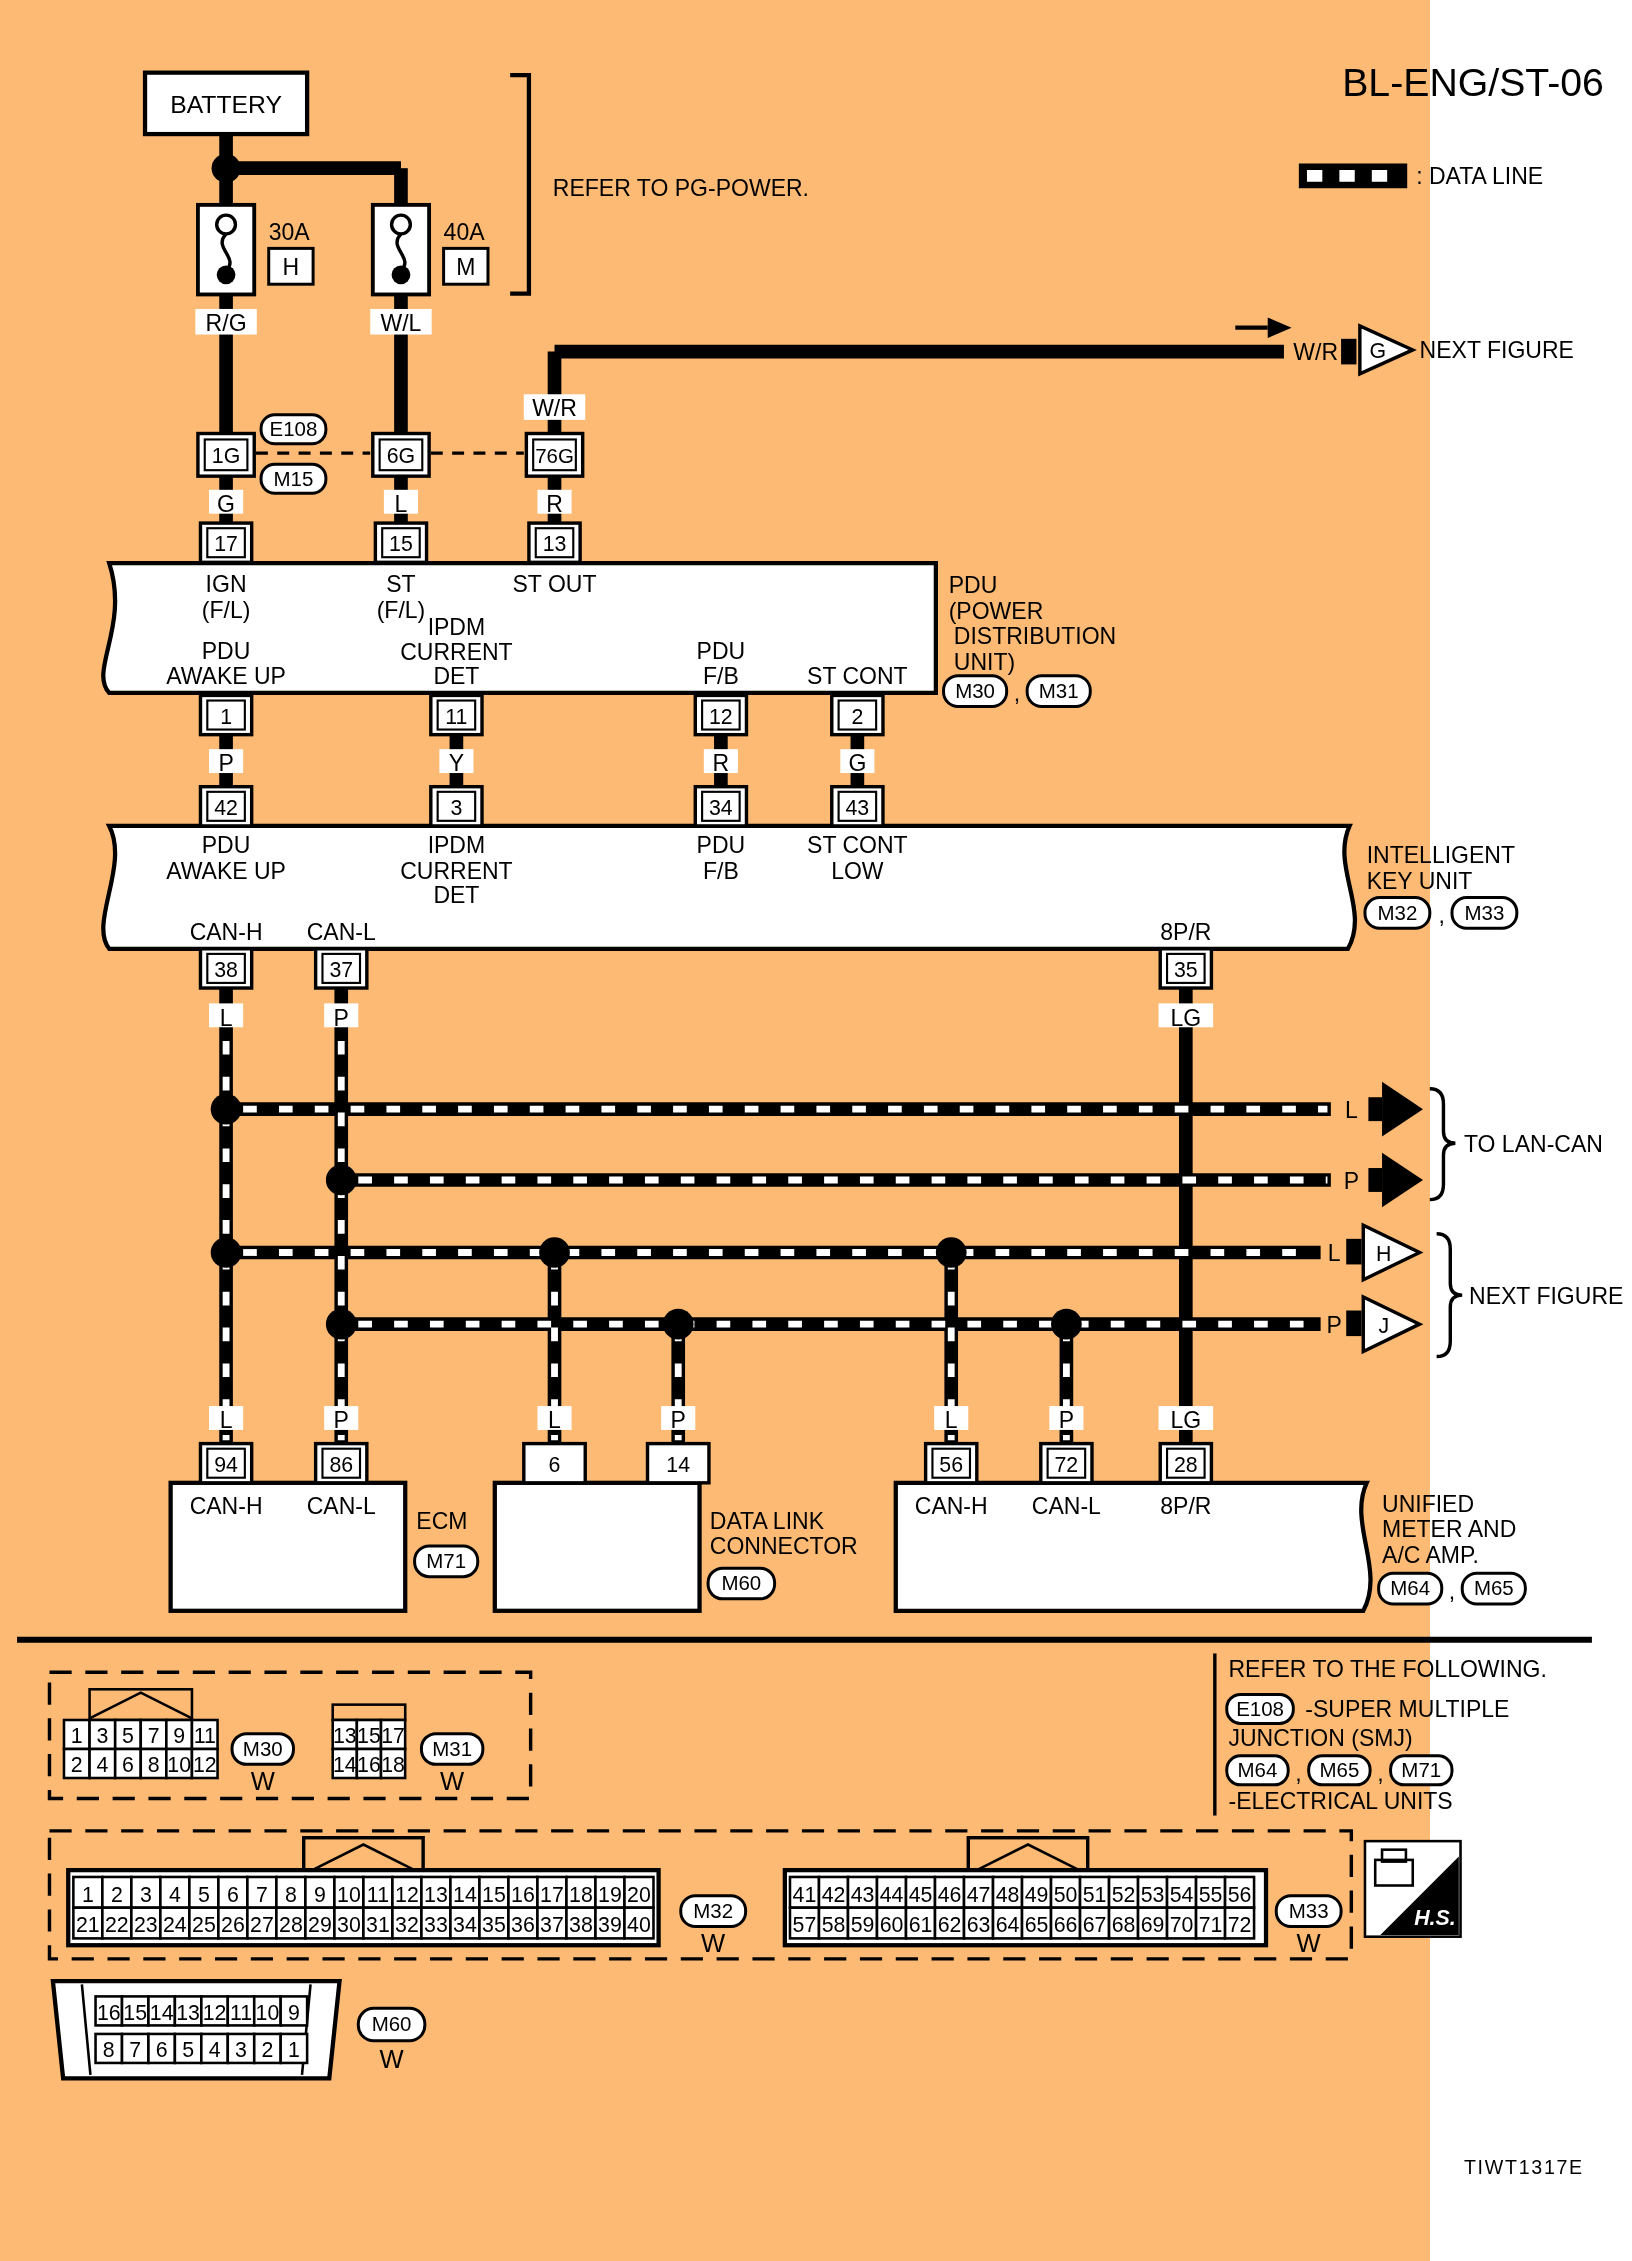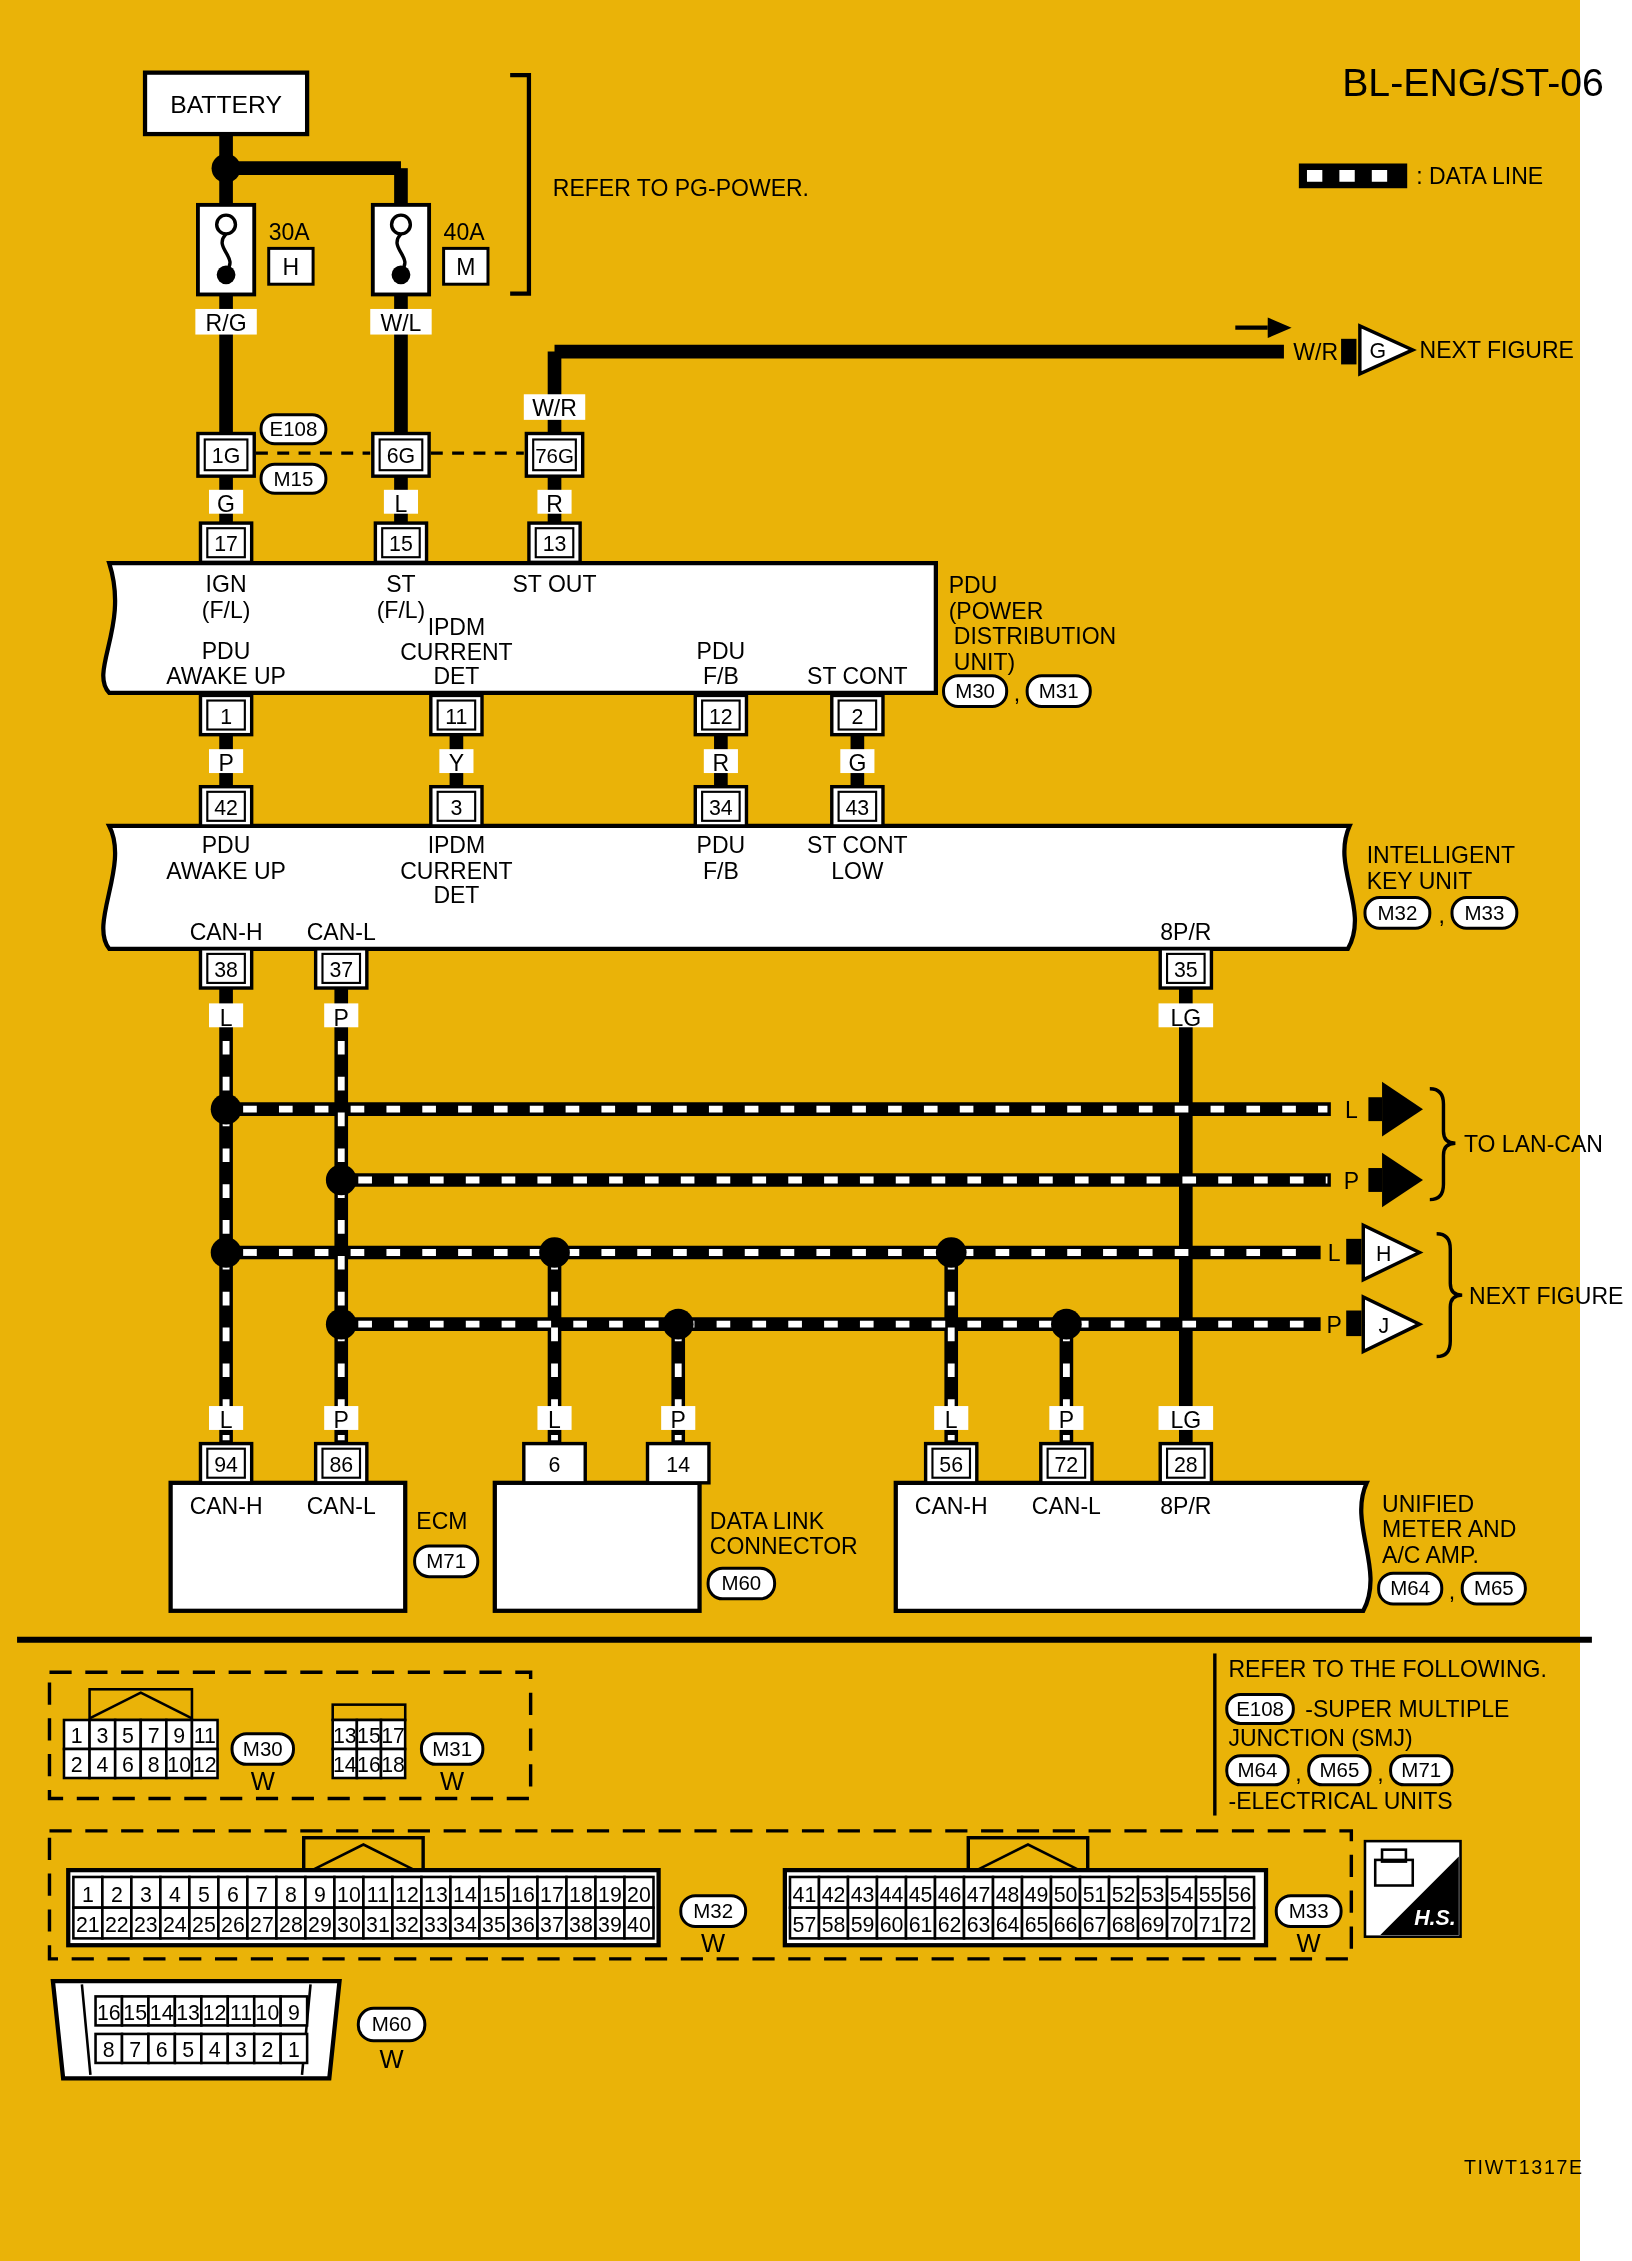--- a/index.html
+++ b/index.html
@@ -1,16 +1,16 @@
 <!DOCTYPE html>
 <html style="font-size:13.7px"><head>
 <meta charset="utf-8">
 <style>
   html,body{margin:0;padding:0;background:#fff;}
-  #page{position:relative;width:1580px;height:2261px;background:#eab308;}
+  #page{position:relative;width:1430px;height:2261px;background:#fdba74;}
   svg{position:absolute;left:0;top:0;}
   text{font-family:"Liberation Sans","DejaVu Sans",sans-serif;fill:#000;}
   .t23{font-size:23px;letter-spacing:2px;}
   .t24{font-size:24px;}
   .t25{font-size:25px;}
   .t27{font-size:27px;}
   .t29{font-size:29px;}
   .t30{font-size:30px;}
   .t46{font-size:46px;}
   .mid{text-anchor:middle;}

